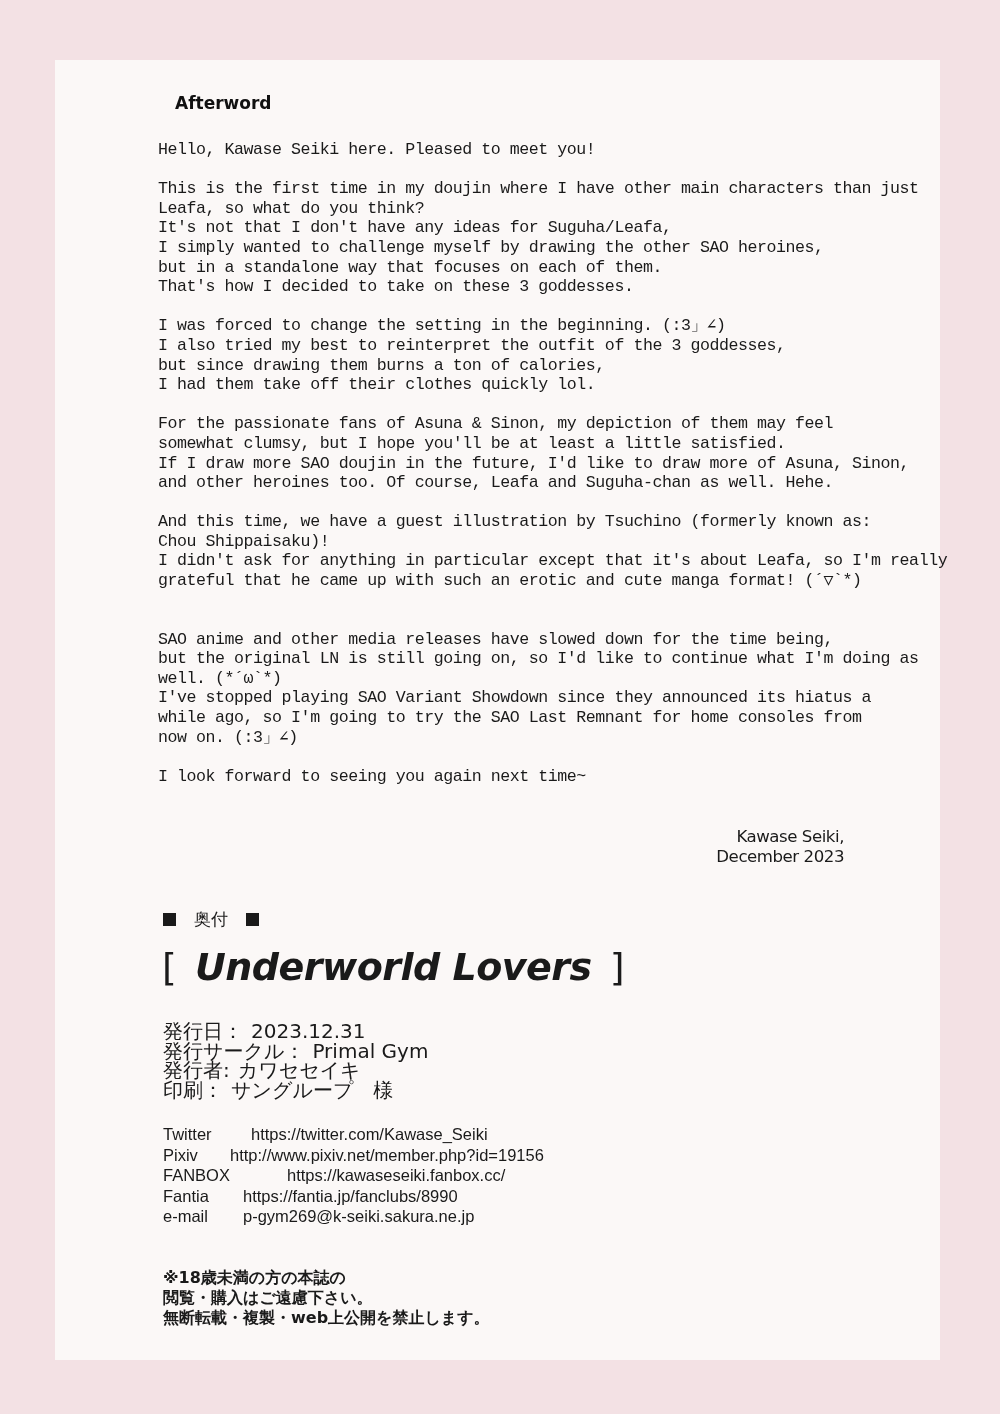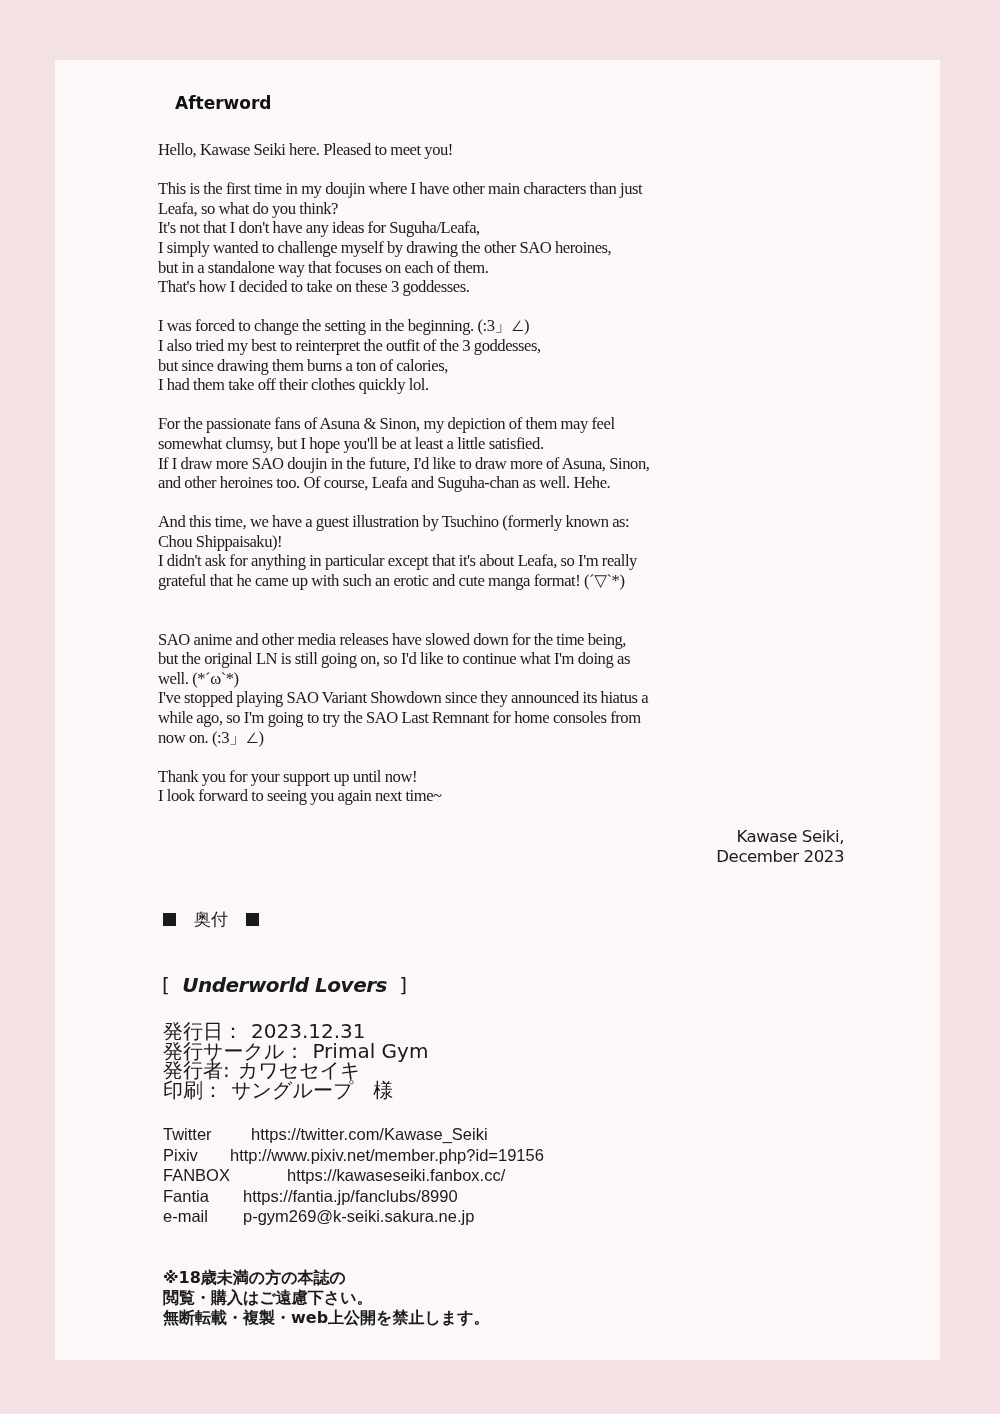--- a/index.html
+++ b/index.html
@@ -22,21 +22,21 @@
       left: 175px; top: 93px;
       font-family: "DejaVu Sans", sans-serif;
       font-weight: bold;
       font-size: 17px;
       color: #111;
     }
     .afterword {
       position: absolute;
       left: 158px; top: 140px;
       width: 700px;
-      font-family: Liberation Serif, serif;
+      font-family: Liberation Mono, monospace;
       font-size: 16.6px;
       line-height: 19.6px;
       letter-spacing: -0.45px;
       color: #1a1a1a;
     }
     .para { margin: 0 0 19.6px 0; }
     .para .line { display: block; white-space: nowrap; }
     .signature {
       position: absolute;
       right: 156px; top: 827px;
@@ -53,24 +53,23 @@
       font-family: "DejaVu Sans", sans-serif;
       font-size: 17px;
       display: flex; align-items: center; gap: 18px;
       color: #1a1a1a;
     }
     .square-icon { display: inline-block; width: 13px; height: 13px; background: #1a1a1a; }
     .book-title {
       position: absolute;
       left: 162px; top: 945px;
       font-family: "DejaVu Sans", sans-serif;
-      font-size: 20px;
+      font-size: 38px;
       color: #1a1a1a;
       white-space: nowrap;
-      margin-top: 28px;
     }
     .book-title .bracket { font-weight: normal; }
     .book-title .name { font-weight: bold; font-style: italic; letter-spacing: -0.5px; margin: 0 6px; }
     .pub-info {
       position: absolute;
       left: 163px; top: 1022px;
       font-family: "DejaVu Sans", sans-serif;
       font-size: 20px;
       line-height: 19.5px;
       color: #1a1a1a;
@@ -138,21 +137,20 @@
   </div>
   <div class="para">
     <span class="line">SAO anime and other media releases have slowed down for the time being,</span>
     <span class="line">but the original LN is still going on, so I'd like to continue what I'm doing as</span>
     <span class="line">well. (*´ω`*)</span>
     <span class="line">I've stopped playing SAO Variant Showdown since they announced its hiatus a</span>
     <span class="line">while ago, so I'm going to try the SAO Last Remnant for home consoles from</span>
     <span class="line">now on. (:3」∠)</span>
   </div>
   <div class="para">
-    <span class="line">Thank you for your support up until now!</span>
     <span class="line">I look forward to seeing you again next time~</span>
   </div>
 </div>
 
 <div class="signature">
   <span>Kawase Seiki,</span>
   <span>December 2023</span>
 </div>
 
 <div class="colophon-header">

